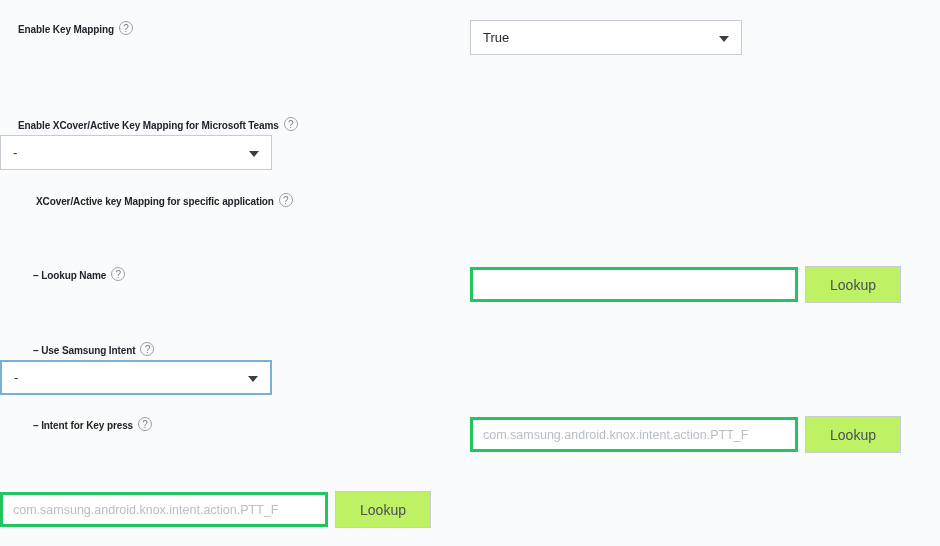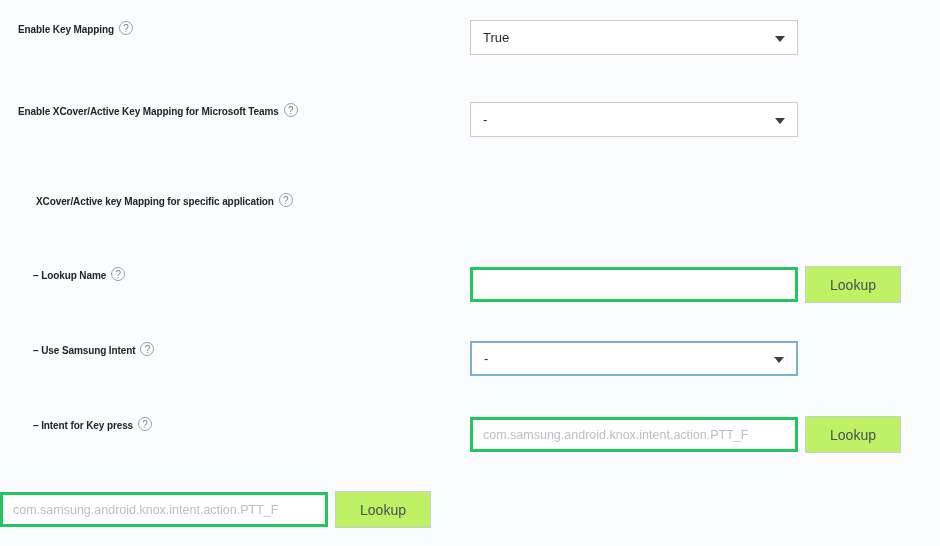--- a/index.html
+++ b/index.html
@@ -77,21 +77,21 @@
     font-family: "Liberation Sans", sans-serif;
   }
 
   .control-cell {
     display: flex;
     align-items: center;
   }
 
   .select-box {
     position: relative;
-    width: 328px;
+    width: 272px;
     height: 35px;
     background: #ffffff;
     border: 1px solid #c8ccd2;
     box-sizing: border-box;
     display: flex;
     align-items: center;
     cursor: pointer;
   }
   .select-box.focused {
     border: 2px solid #7ab0d4;
@@ -157,21 +157,21 @@
       <span class="label-text">Enable Key Mapping</span><span class="help-icon"></span>
     </div>
     <div class="control-cell">
       <div class="select-box">
         <span class="select-value">True</span>
         <span class="caret"></span>
       </div>
     </div>
   </div>
 
-  <div class="row" style="top:102px;">
+  <div class="row" style="top:116px;flex-direction:column;">
     <div class="label-cell" style="padding-right:80px;">
       <span class="label-text">Enable XCover/Active Key Mapping for Microsoft Teams</span><span class="help-icon"></span>
     </div>
     <div class="control-cell">
       <div class="select-box">
         <span class="select-value">-</span>
         <span class="caret"></span>
       </div>
     </div>
   </div>
@@ -185,21 +185,21 @@
   <div class="row" style="top:266px;">
     <div class="label-cell indent">
       <span class="dash">–</span> <span class="label-text">Lookup Name</span><span class="help-icon"></span>
     </div>
     <div class="control-cell">
       <input class="text-input" type="text" placeholder="" style="">
       <button class="lookup-btn">Lookup</button>
     </div>
   </div>
 
-  <div class="row" style="top:341px;">
+  <div class="row" style="top:341px;flex-direction:column;">
     <div class="label-cell indent">
       <span class="dash">–</span> <span class="label-text">Use Samsung Intent</span><span class="help-icon"></span>
     </div>
     <div class="control-cell">
       <div class="select-box focused">
         <span class="select-value">-</span>
         <span class="caret"></span>
       </div>
     </div>
   </div>

